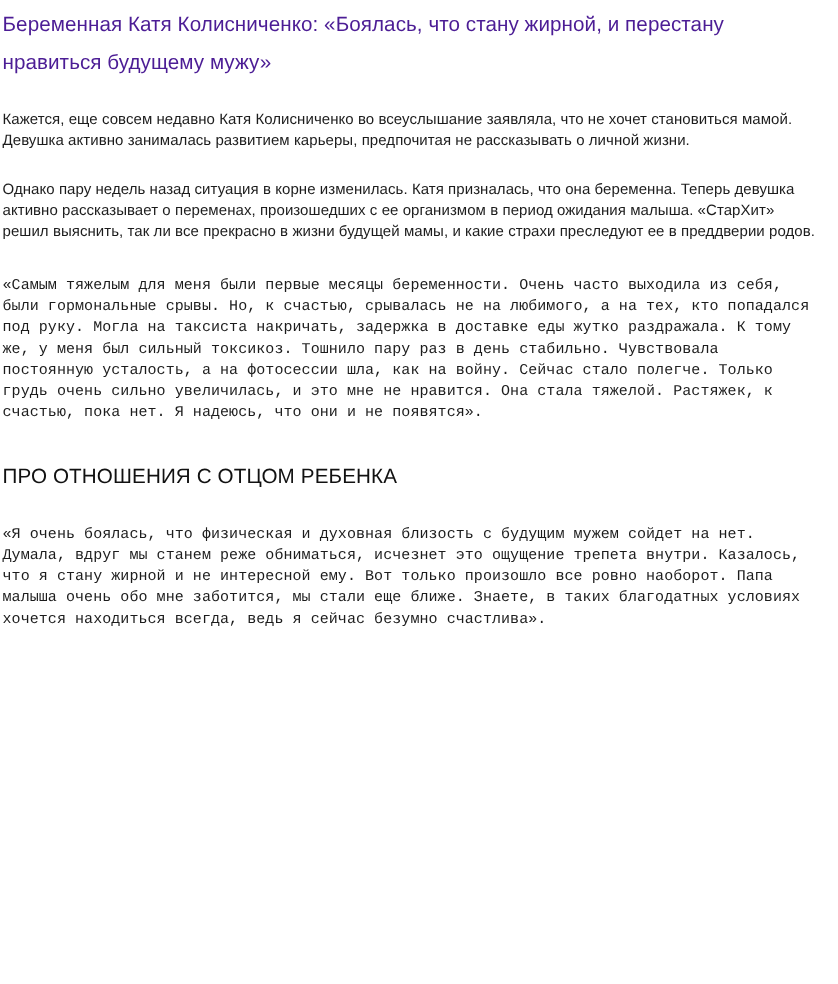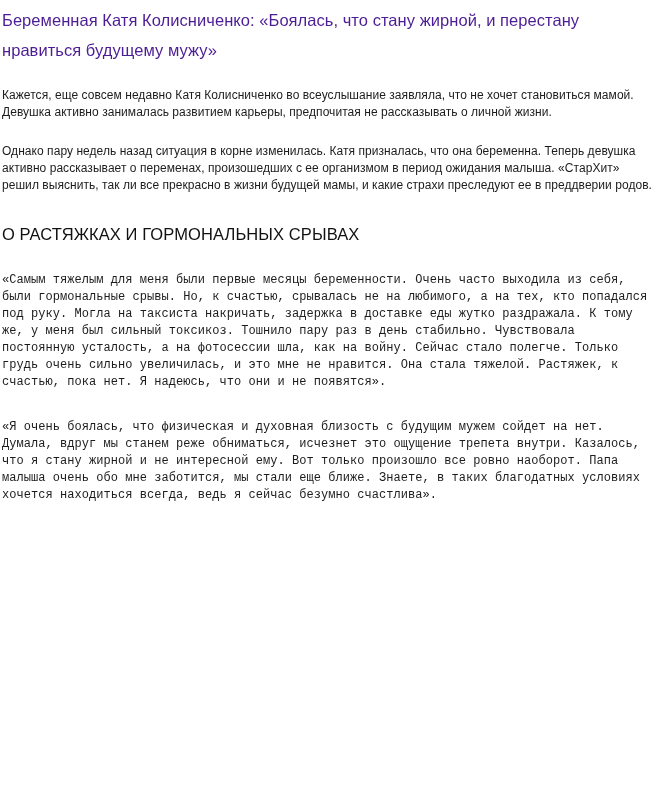--- a/index.html
+++ b/index.html
@@ -58,22 +58,22 @@
 <div class="article">
 
   <h1 class="title">Беременная Катя Колисниченко: «Боялась, что стану жирной, и перестану нравиться будущему мужу»</h1>
 
   <p class="para">Кажется, еще совсем недавно Катя Колисниченко во всеуслышание заявляла, что не хочет становиться мамой. Девушка активно занималась развитием карьеры, предпочитая не рассказывать о личной жизни.</p>
 
   <p class="para">Однако пару недель назад ситуация в корне изменилась. Катя призналась, что она беременна. Теперь девушка активно рассказывает о переменах, произошедших с ее организмом в период ожидания малыша. «СтарХит» решил выяснить, так ли все прекрасно в жизни будущей мамы, и какие страхи преследуют ее в преддверии родов.</p>
 
   <div class="spacer-sm"></div>
 
-  <h2 class="section-heading">О РАСТЯЖКАХ И ГОРМОНАЛЬНЫХ СРЫВАХ</h2>
 
   <p class="para quote">«Самым тяжелым для меня были первые месяцы беременности. Очень часто выходила из себя, были гормональные срывы. Но, к счастью, срывалась не на любимого, а на тех, кто попадался под руку. Могла на таксиста накричать, задержка в доставке еды жутко раздражала. К тому же, у меня был сильный токсикоз. Тошнило пару раз в день стабильно. Чувствовала постоянную усталость, а на фотосессии шла, как на войну. Сейчас стало полегче. Только грудь очень сильно увеличилась, и это мне не нравится. Она стала тяжелой. Растяжек, к счастью, пока нет. Я надеюсь, что они и не появятся».</p>
 
   <div class="spacer-sm"></div>
 
+  <h2 class="section-heading">ПРО ОТНОШЕНИЯ С ОТЦОМ РЕБЕНКА</h2>
 
   <p class="para quote">«Я очень боялась, что физическая и духовная близость с будущим мужем сойдет на нет. Думала, вдруг мы станем реже обниматься, исчезнет это ощущение трепета внутри. Казалось, что я стану жирной и не интересной ему. Вот только произошло все ровно наоборот. Папа малыша очень обо мне заботится, мы стали еще ближе. Знаете, в таких благодатных условиях хочется находиться всегда, ведь я сейчас безумно счастлива».</p>
 
 </div>
 
 </body></html>

